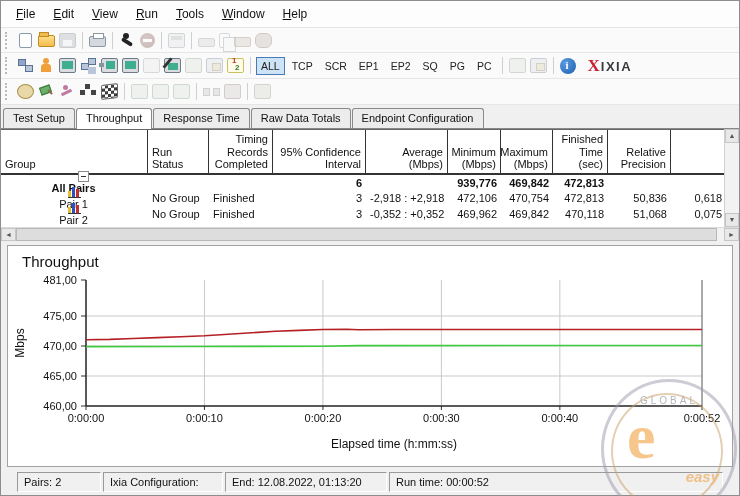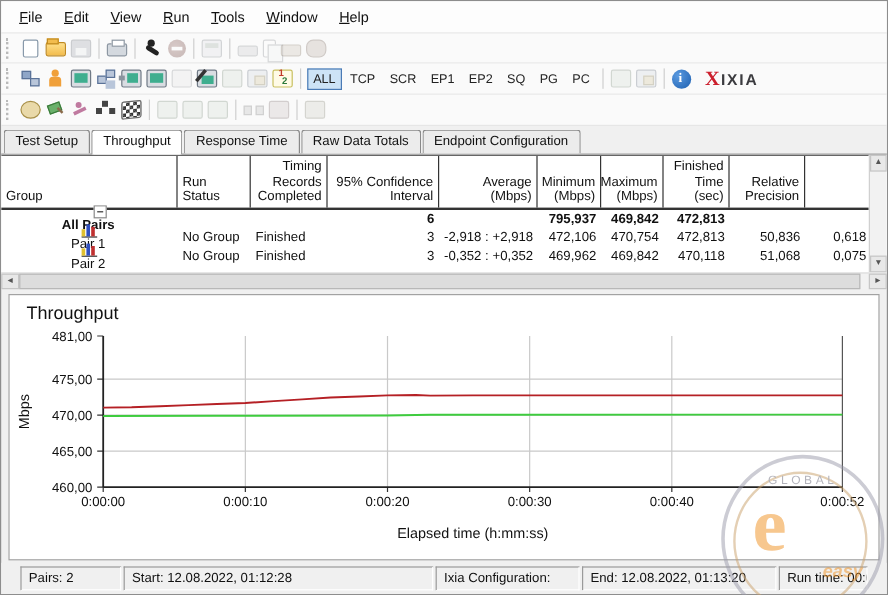--- a/index.html
+++ b/index.html
@@ -258,21 +258,21 @@
 
       <div class="trow grouprow">
         <div class="c group-cell">
           <span class="collapse-box"></span>
           <span>All Pairs</span>
         </div>
         <div class="c"></div>
         <div class="c"></div>
         <div class="c num">6</div>
         <div class="c"></div>
-        <div class="c num">795,937</div>
+        <div class="c num">939,776</div>
         <div class="c num">469,842</div>
         <div class="c num">472,813</div>
         <div class="c"></div>
         <div class="c"></div>
       </div>
 
       <div class="trow">
         <div class="c group-cell">
           <span class="pairbar">
               <i class="b1"></i>
@@ -368,21 +368,20 @@
         <polyline points="78.0,74.6 172.8,74.5 314.9,74.3 350.5,73.6 694.0,73.5" fill="none" stroke="#3ecc3e" stroke-width="1.6"></polyline>
         <text x="16" y="71" text-anchor="middle" font-size="12" fill="#111" transform="rotate(-90 16 71)">Mbps</text>
         <text x="386" y="176" text-anchor="middle" font-size="12" fill="#111">Elapsed time (h:mm:ss)</text>
       </svg>
   </div>
 
   <div class="statusgap"></div>
 
   <div class="statusbar">
     <div class="scell s1">Pairs: 2</div>
-    <div class="scell s2">Start: 12.08.2022, 01:12:28</div>
     <div class="scell s3">Ixia Configuration:</div>
     <div class="scell s4">End: 12.08.2022, 01:13:20</div>
     <div class="scell s5">Run time: 00:00:52</div>
   </div>
 
   <div class="watermark">
     <div class="wm-ring"></div>
     <div class="wm-ring2"></div>
     <div class="wm-global">GLOBAL</div>
     <div class="wm-e">e</div>

